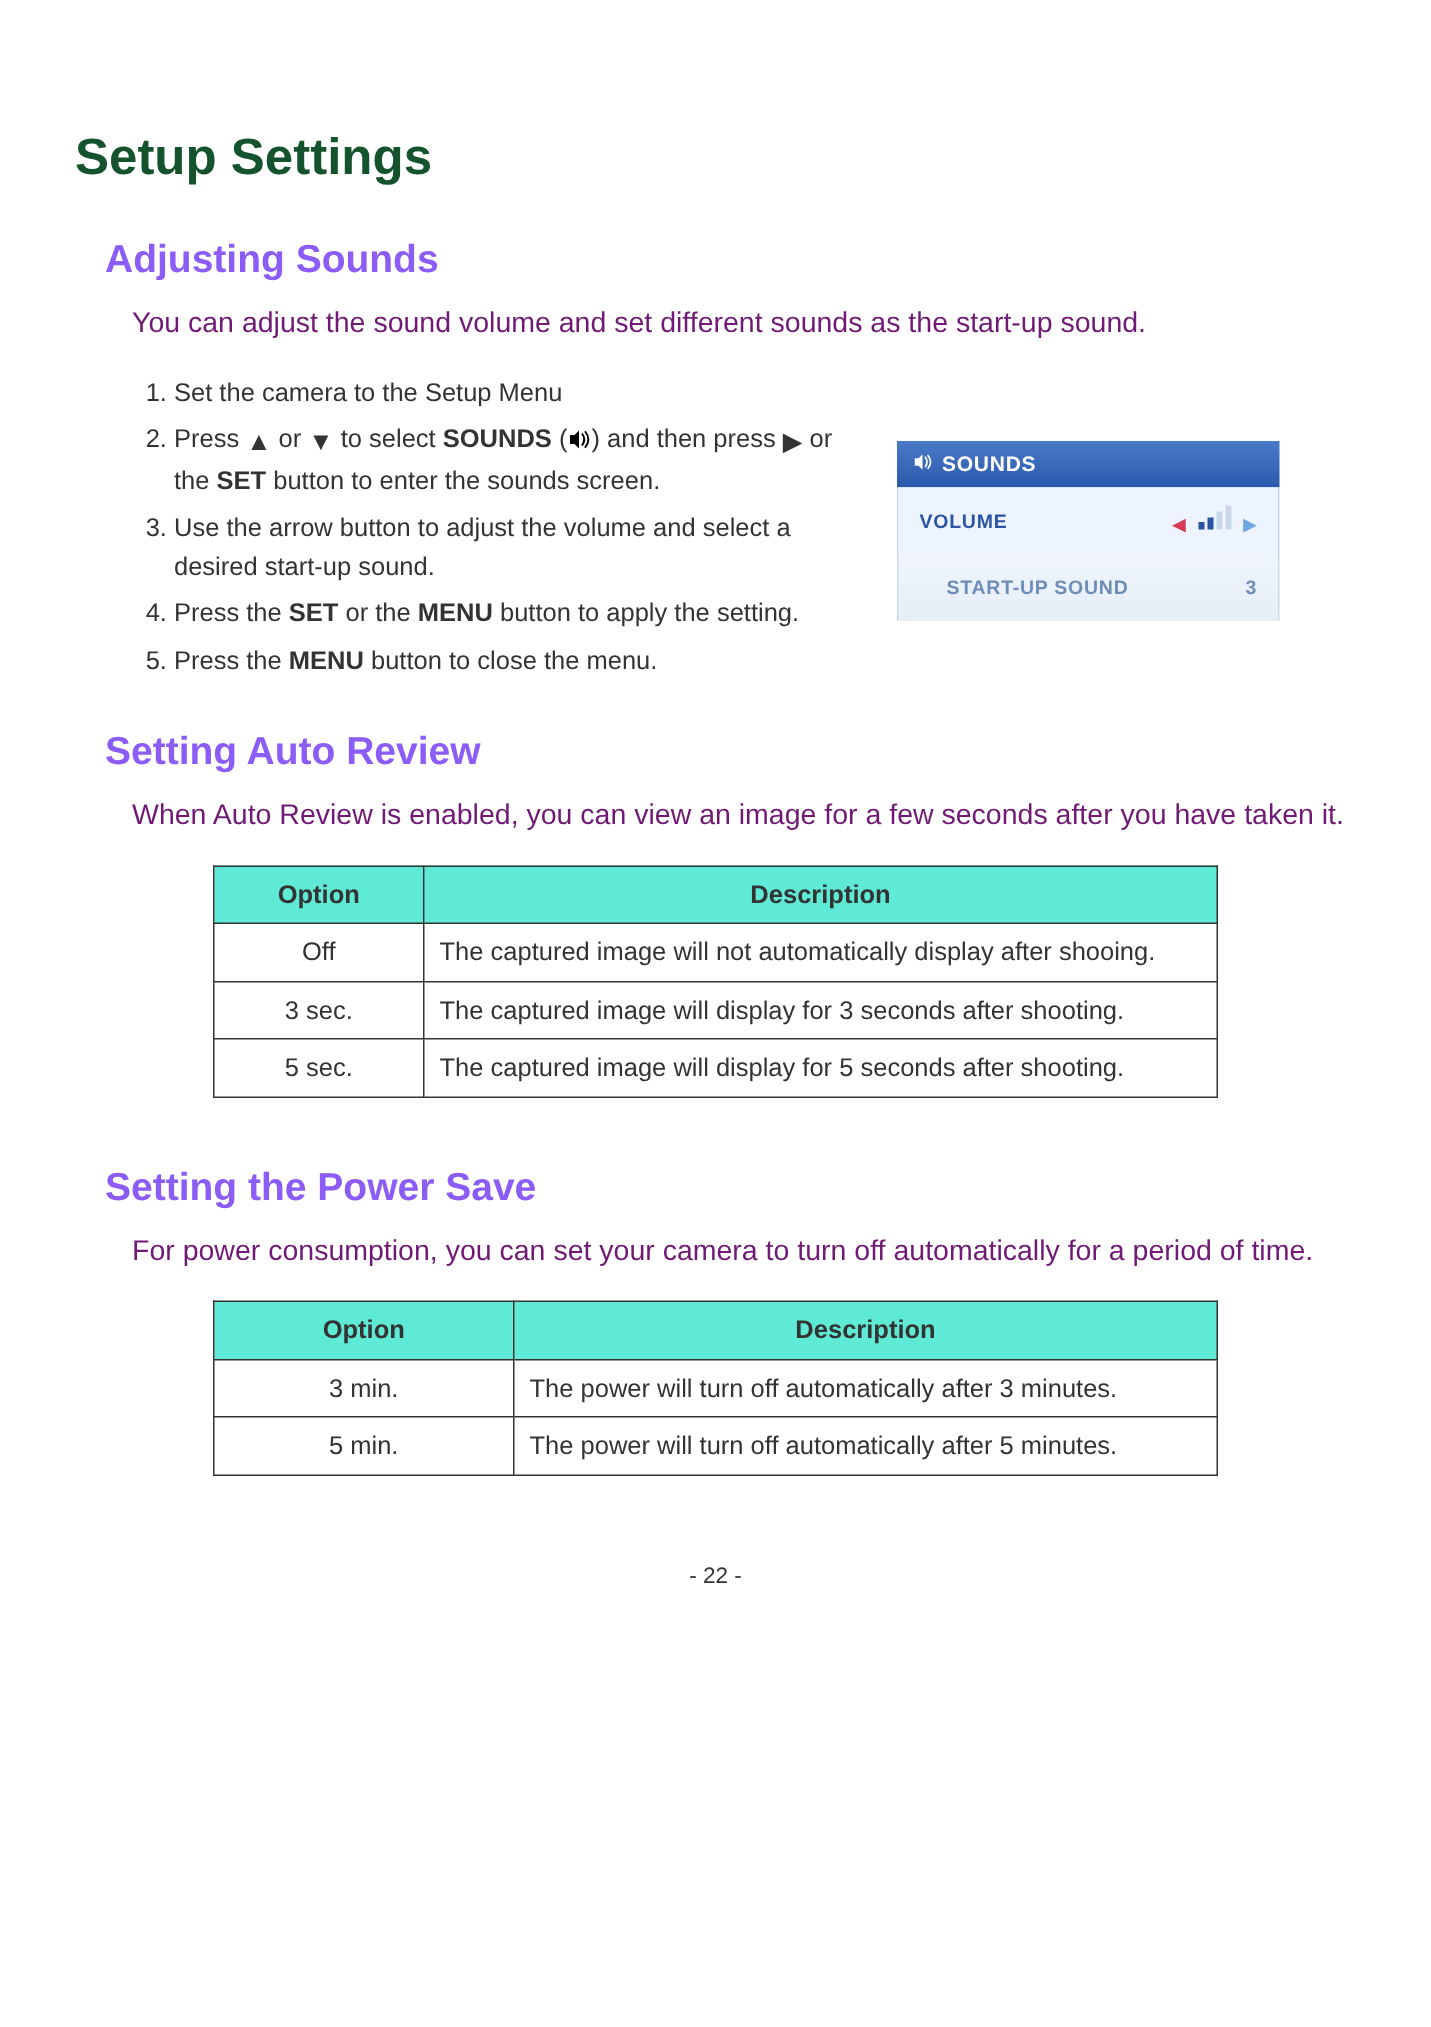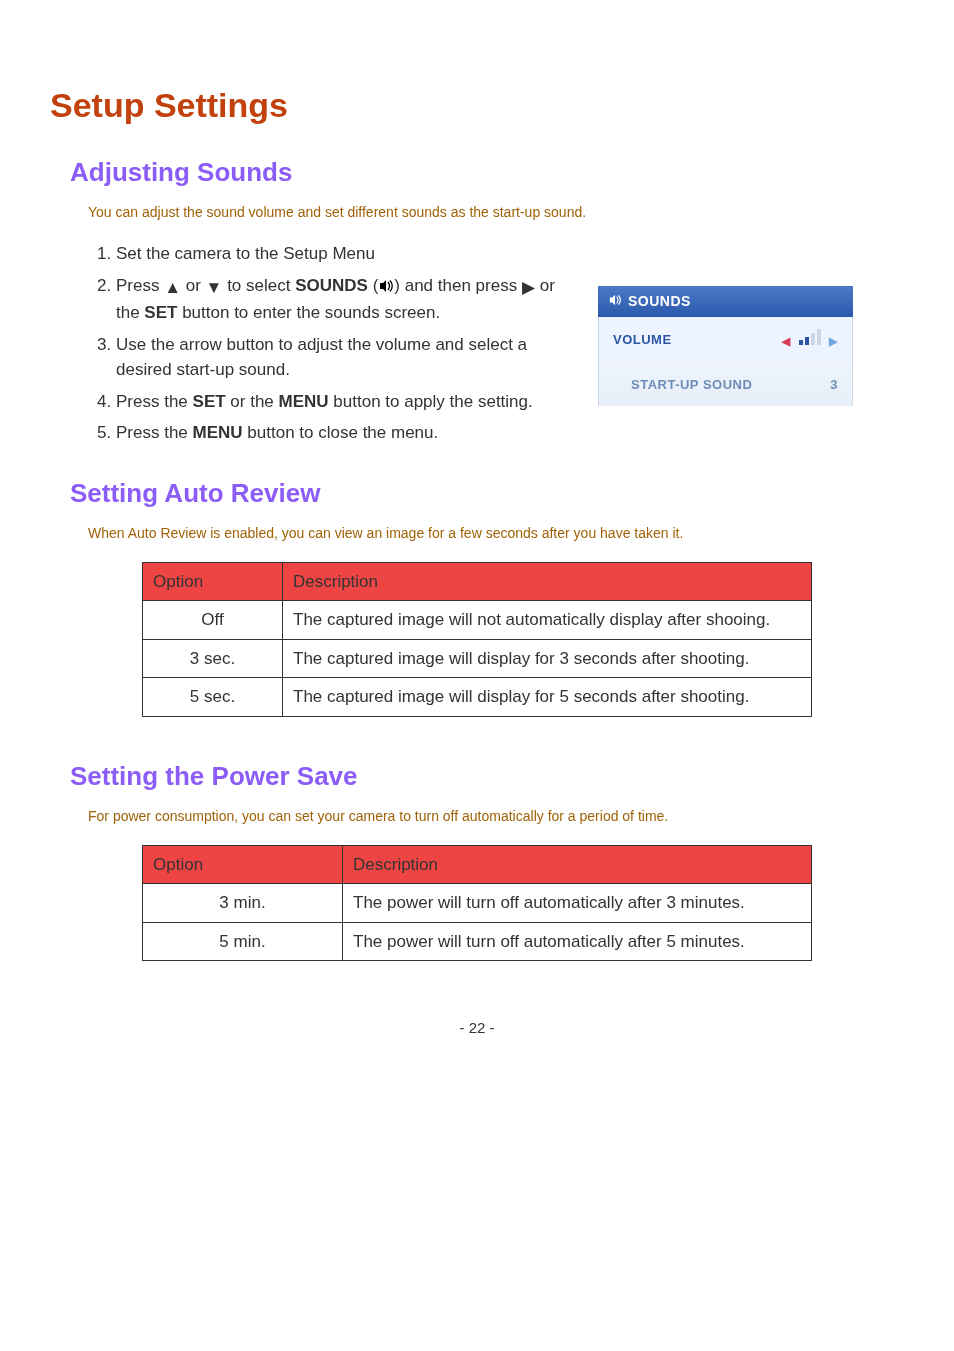--- a/index.html
+++ b/index.html
@@ -7,33 +7,33 @@
       font-family: "Segoe UI", Tahoma, Arial, sans-serif;
       color: #333;
       background: #fff;
       width: 954px;
       padding: 80px 50px 40px 50px;
       line-height: 1.5;
     }
     h1 {
       font-size: 34px;
       font-weight: 600;
-      color: #c2410c;
+      color: #14532d;
       margin-bottom: 18px;
     }
     h2 {
       font-size: 26px;
       font-weight: 600;
       color: #8b5cf6;
       margin: 22px 0 10px 20px;
     }
     .intro {
-      font-size: 14px;
+      font-size: 19px;
       margin: 8px 0 18px 38px;
-      color: #a16207;
+      color: #701a75;
     }
     .row {
       display: flex;
       align-items: center;
       gap: 30px;
       margin-left: 38px;
     }
     ol {
       list-style: decimal;
       padding-left: 28px;
@@ -98,22 +98,23 @@
     }
     table.t1 { width: 670px; }
     table.t2 { width: 670px; }
     th, td {
       border: 1px solid #333;
       font-size: 17px;
       padding: 6px 10px;
       text-align: left;
     }
     th {
-      background: #ef4444;
-      font-weight: 400;
+      background: #5eead4;
+      text-align: center;
+      font-weight: 700;
     }
     .t1 td:first-child, .t2 td:first-child { text-align: center; }
     .t1 td:first-child { width: 140px; }
     .t2 td:first-child { width: 200px; }
 
     .pg {
       text-align: center;
       font-size: 15px;
       margin-top: 56px;
       color: #333;

